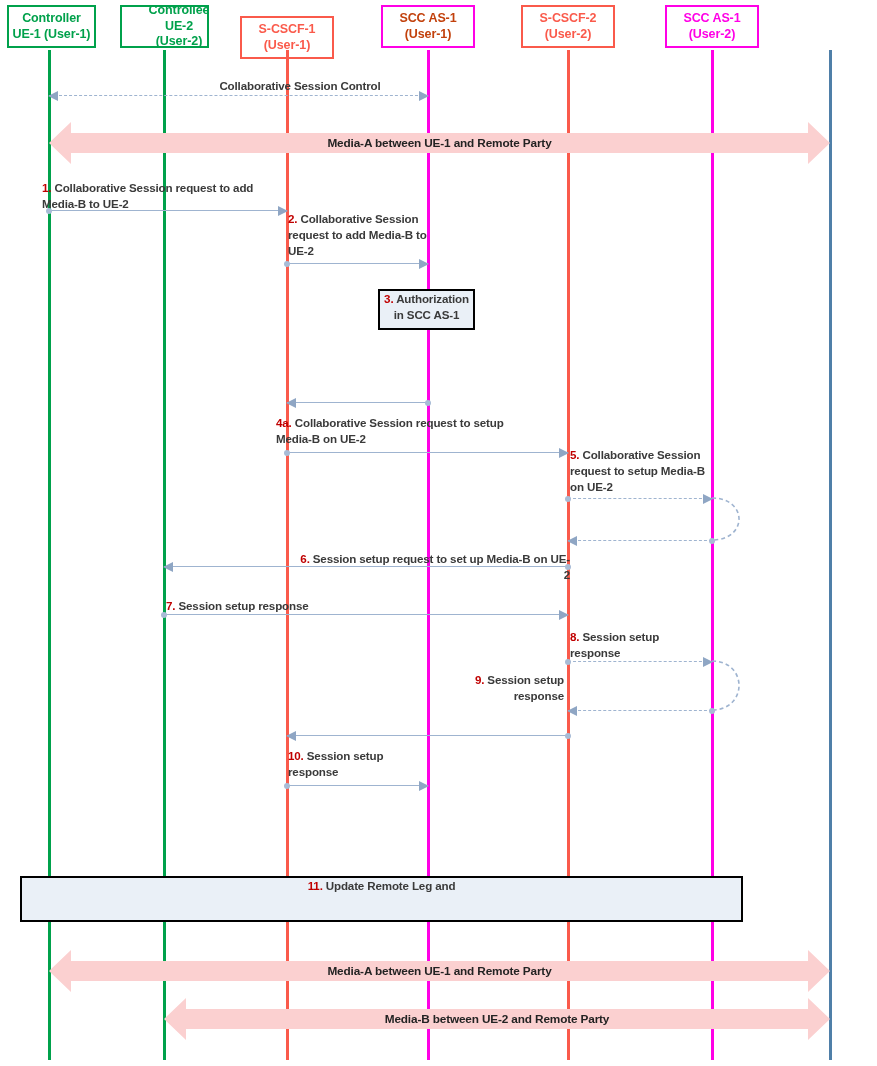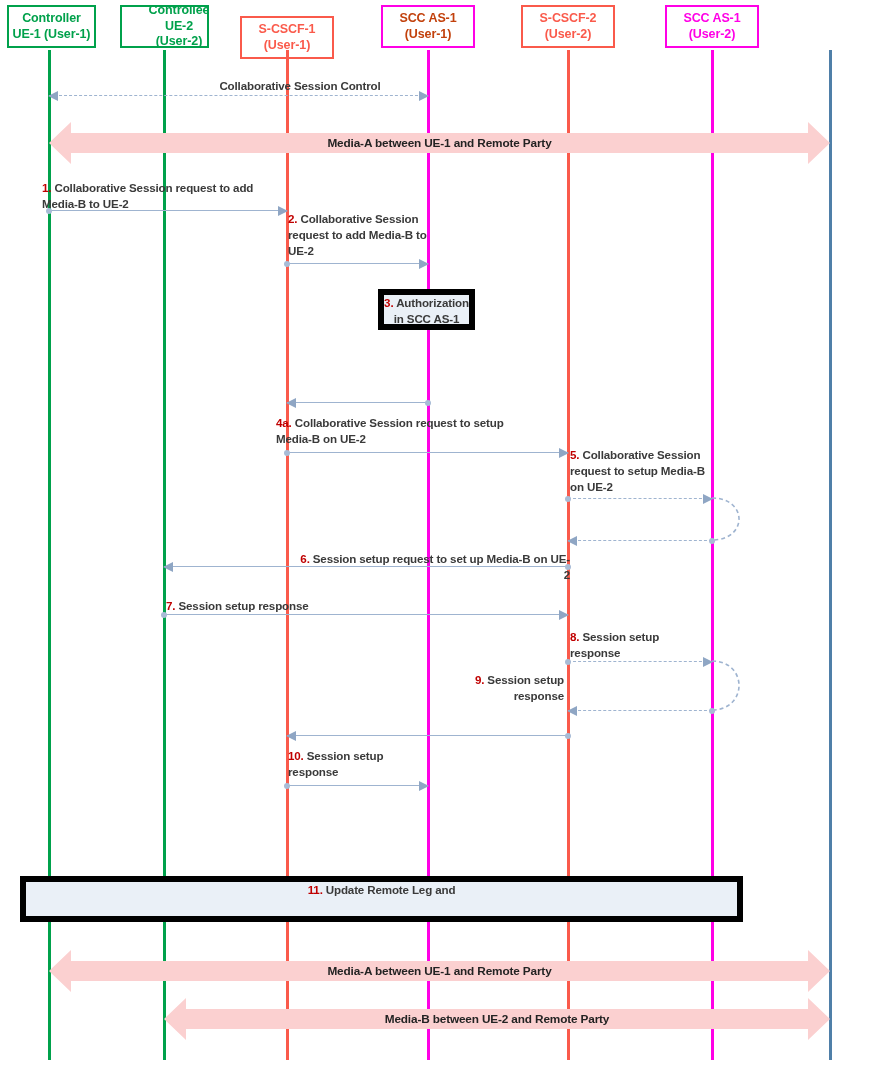--- a/index.html
+++ b/index.html
@@ -82,21 +82,21 @@
     letter-spacing:-0.15px;
   }
   .lbl .num{color:#c00000;}
   .lbl.right-align{text-align:right;}
   .lbl.center{text-align:center;}
   
   .note-box{
     position:absolute;
     box-sizing:border-box;
     background:#eaf0f7;
-    border:6px solid #000000;
+    border:2px solid #000000;
     font-size:11.6px;
     line-height:1.4;
     color:#3a3a3a;
     font-weight:bold;
     display:flex;
     align-items:center;
     justify-content:flex-start;
     text-align:center;
     letter-spacing:-0.15px;
   }

